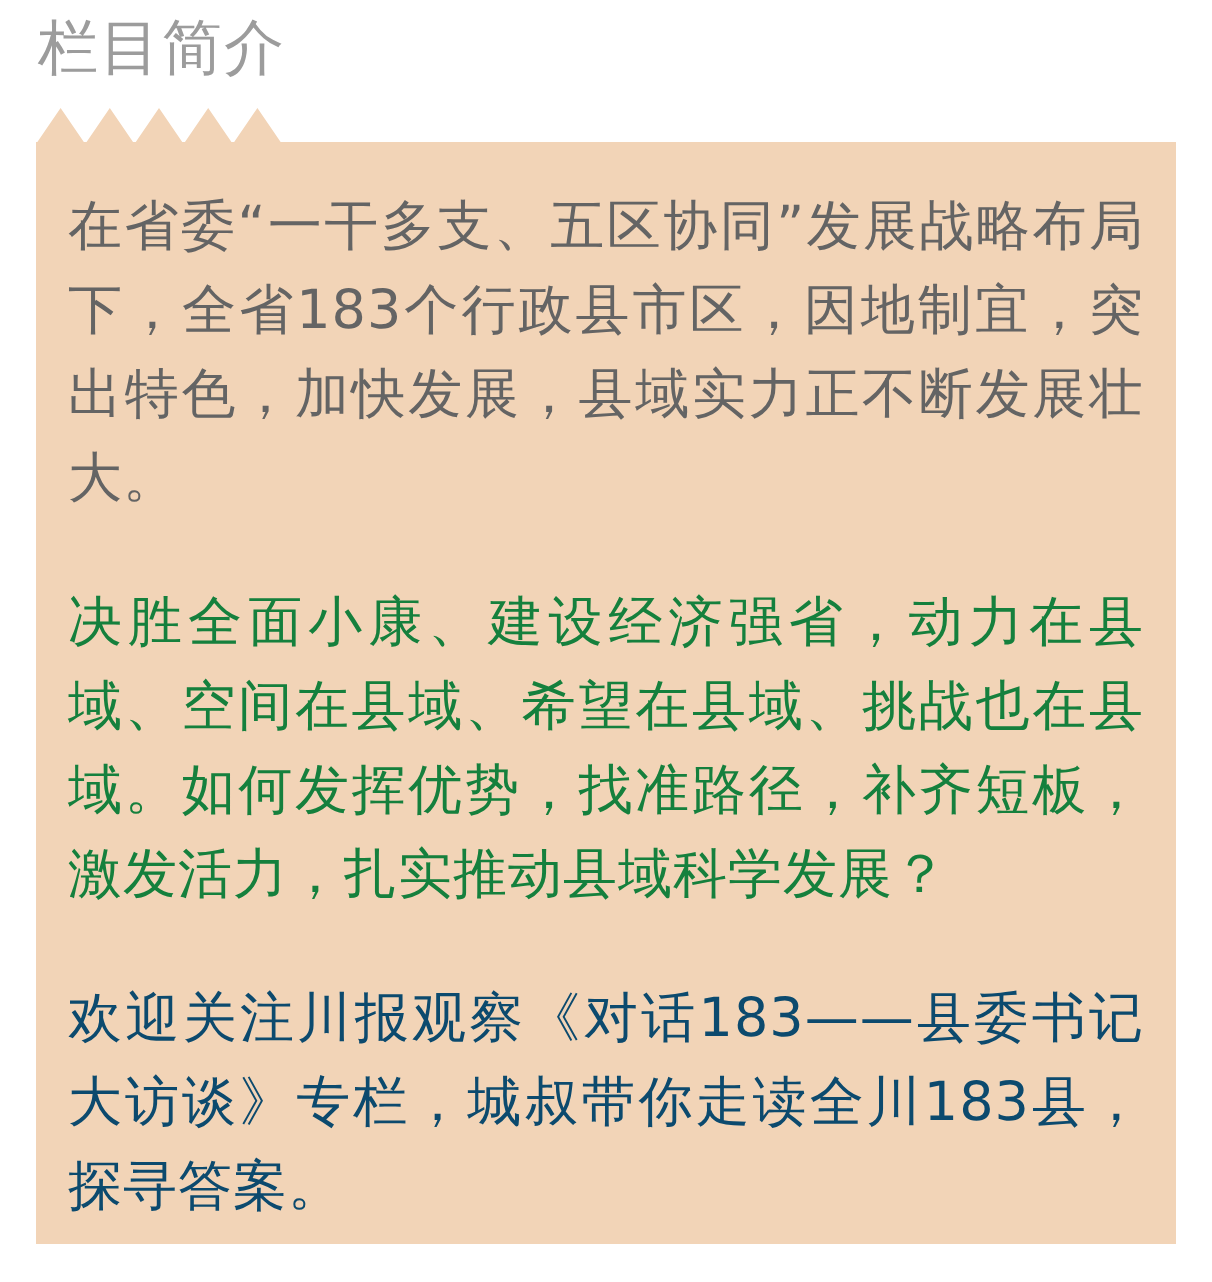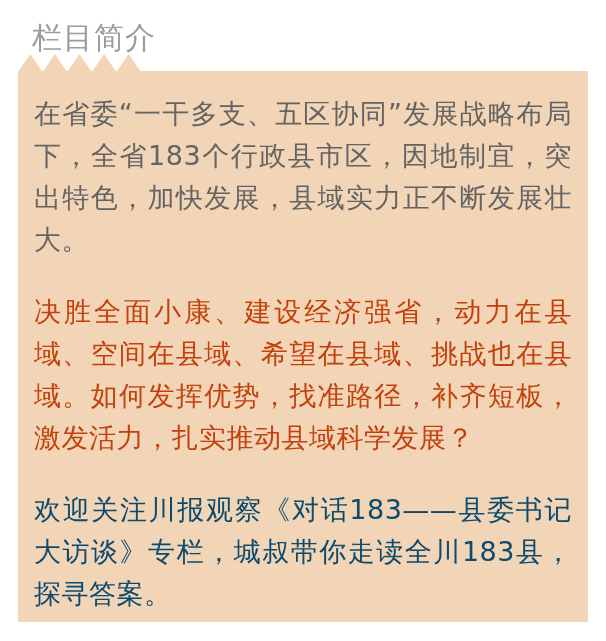--- a/index.html
+++ b/index.html
@@ -9,21 +9,21 @@
     font-family: "DejaVu Sans", "Liberation Sans", sans-serif;
   }
   .page {
     position: relative;
     width: 606px;
     height: 641px;
     background: #ffffff;
     overflow: hidden;
   }
   .section-title {
-    margin: 14px;
+    margin: 1px;
     position: absolute;
     left: 18px;
     top: 6px;
     font-size: 30px;
     line-height: 36px;
     font-weight: 400;
     letter-spacing: 1px;
   }
   .zigzag {
     position: absolute;
@@ -62,19 +62,19 @@
 <div class="page">
 
   <h2 class="section-title" style="color: rgb(156, 156, 156);">栏目简介</h2>
 
   <div class="zigzag" style="background-color: rgb(242, 212, 183);"></div>
 
   <div class="intro-panel" style="background-color: rgb(242, 212, 183);">
 
     <p style="color: rgb(100, 100, 100);">在省委“一干多支、五区协同”发展战略布局下，全省183个行政县市区，因地制宜，突出特色，加快发展，县域实力正不断发展壮大。</p>
 
-    <p style="color: #c2410c;">决胜全面小康、建设经济强省，动力在县域、空间在县域、希望在县域、挑战也在县域。如何发挥优势，找准路径，补齐短板，激发活力，扎实推动县域科学发展？</p>
+    <p style="color: #15803d;">决胜全面小康、建设经济强省，动力在县域、空间在县域、希望在县域、挑战也在县域。如何发挥优势，找准路径，补齐短板，激发活力，扎实推动县域科学发展？</p>
 
     <p style="color: #0c4a6e;">欢迎关注川报观察《对话183——县委书记大访谈》专栏，城叔带你走读全川183县，探寻答案。</p>
 
   </div>
 
 </div>
 
 </body></html>

